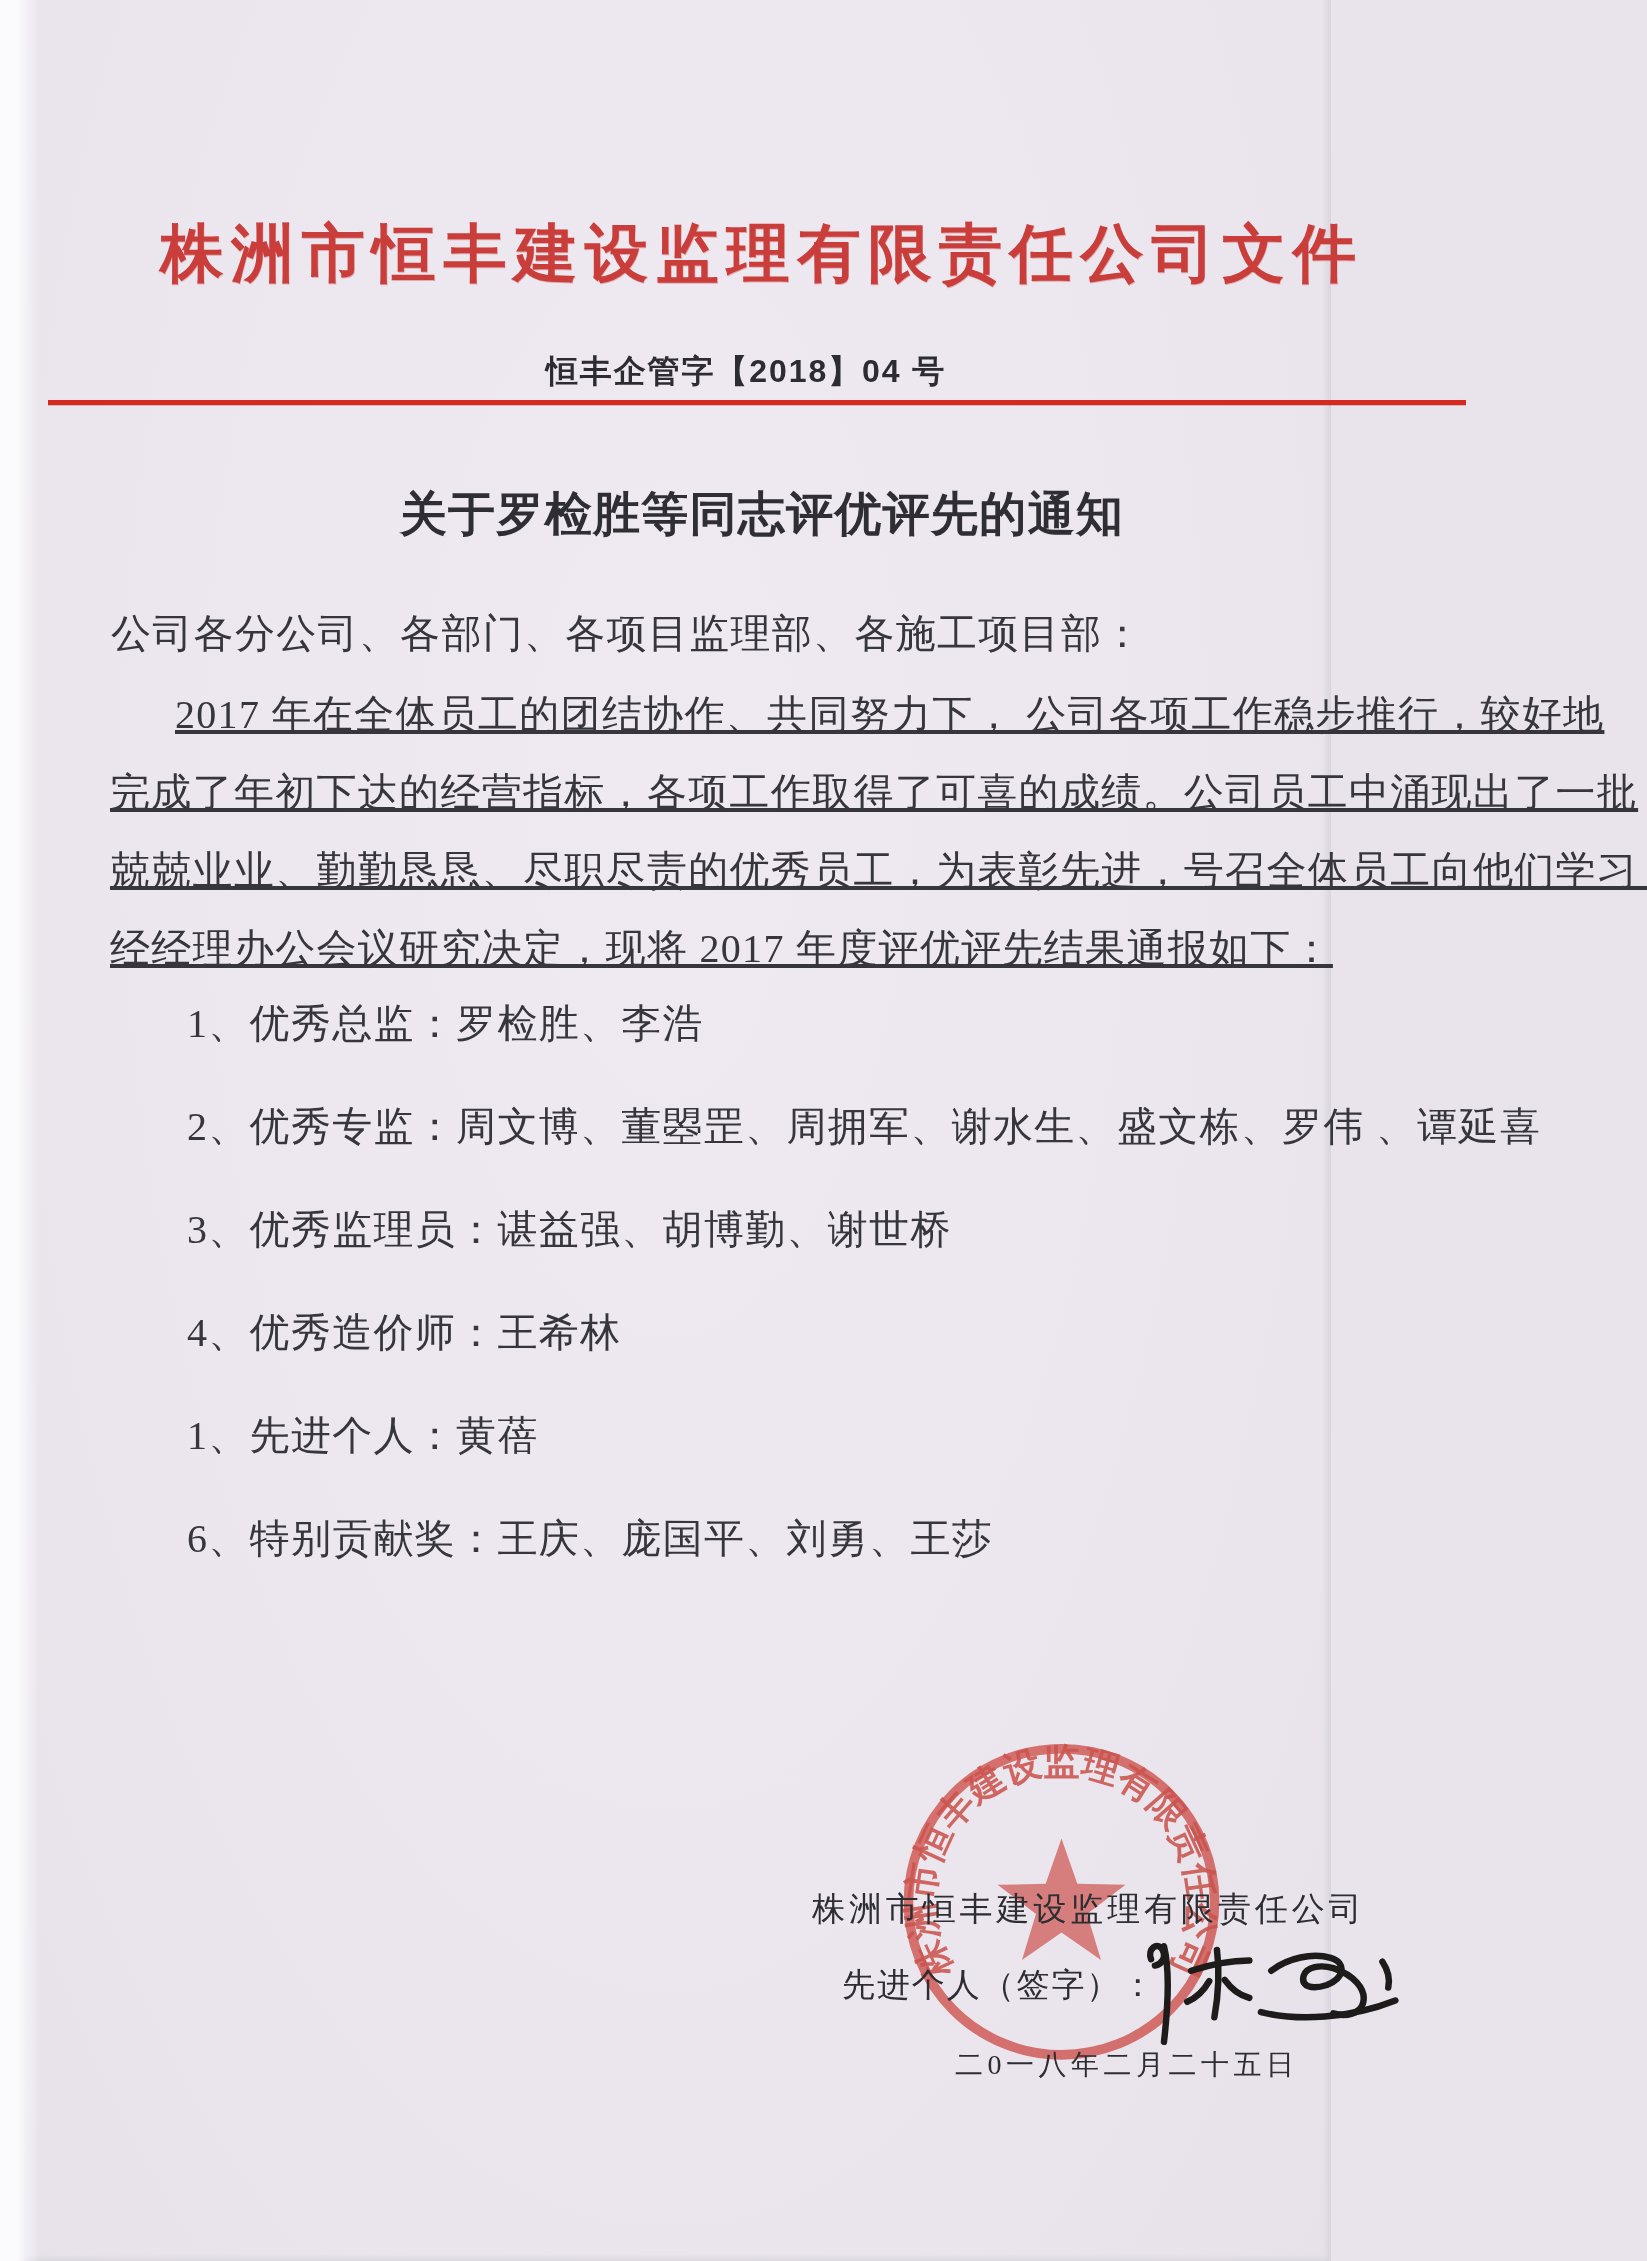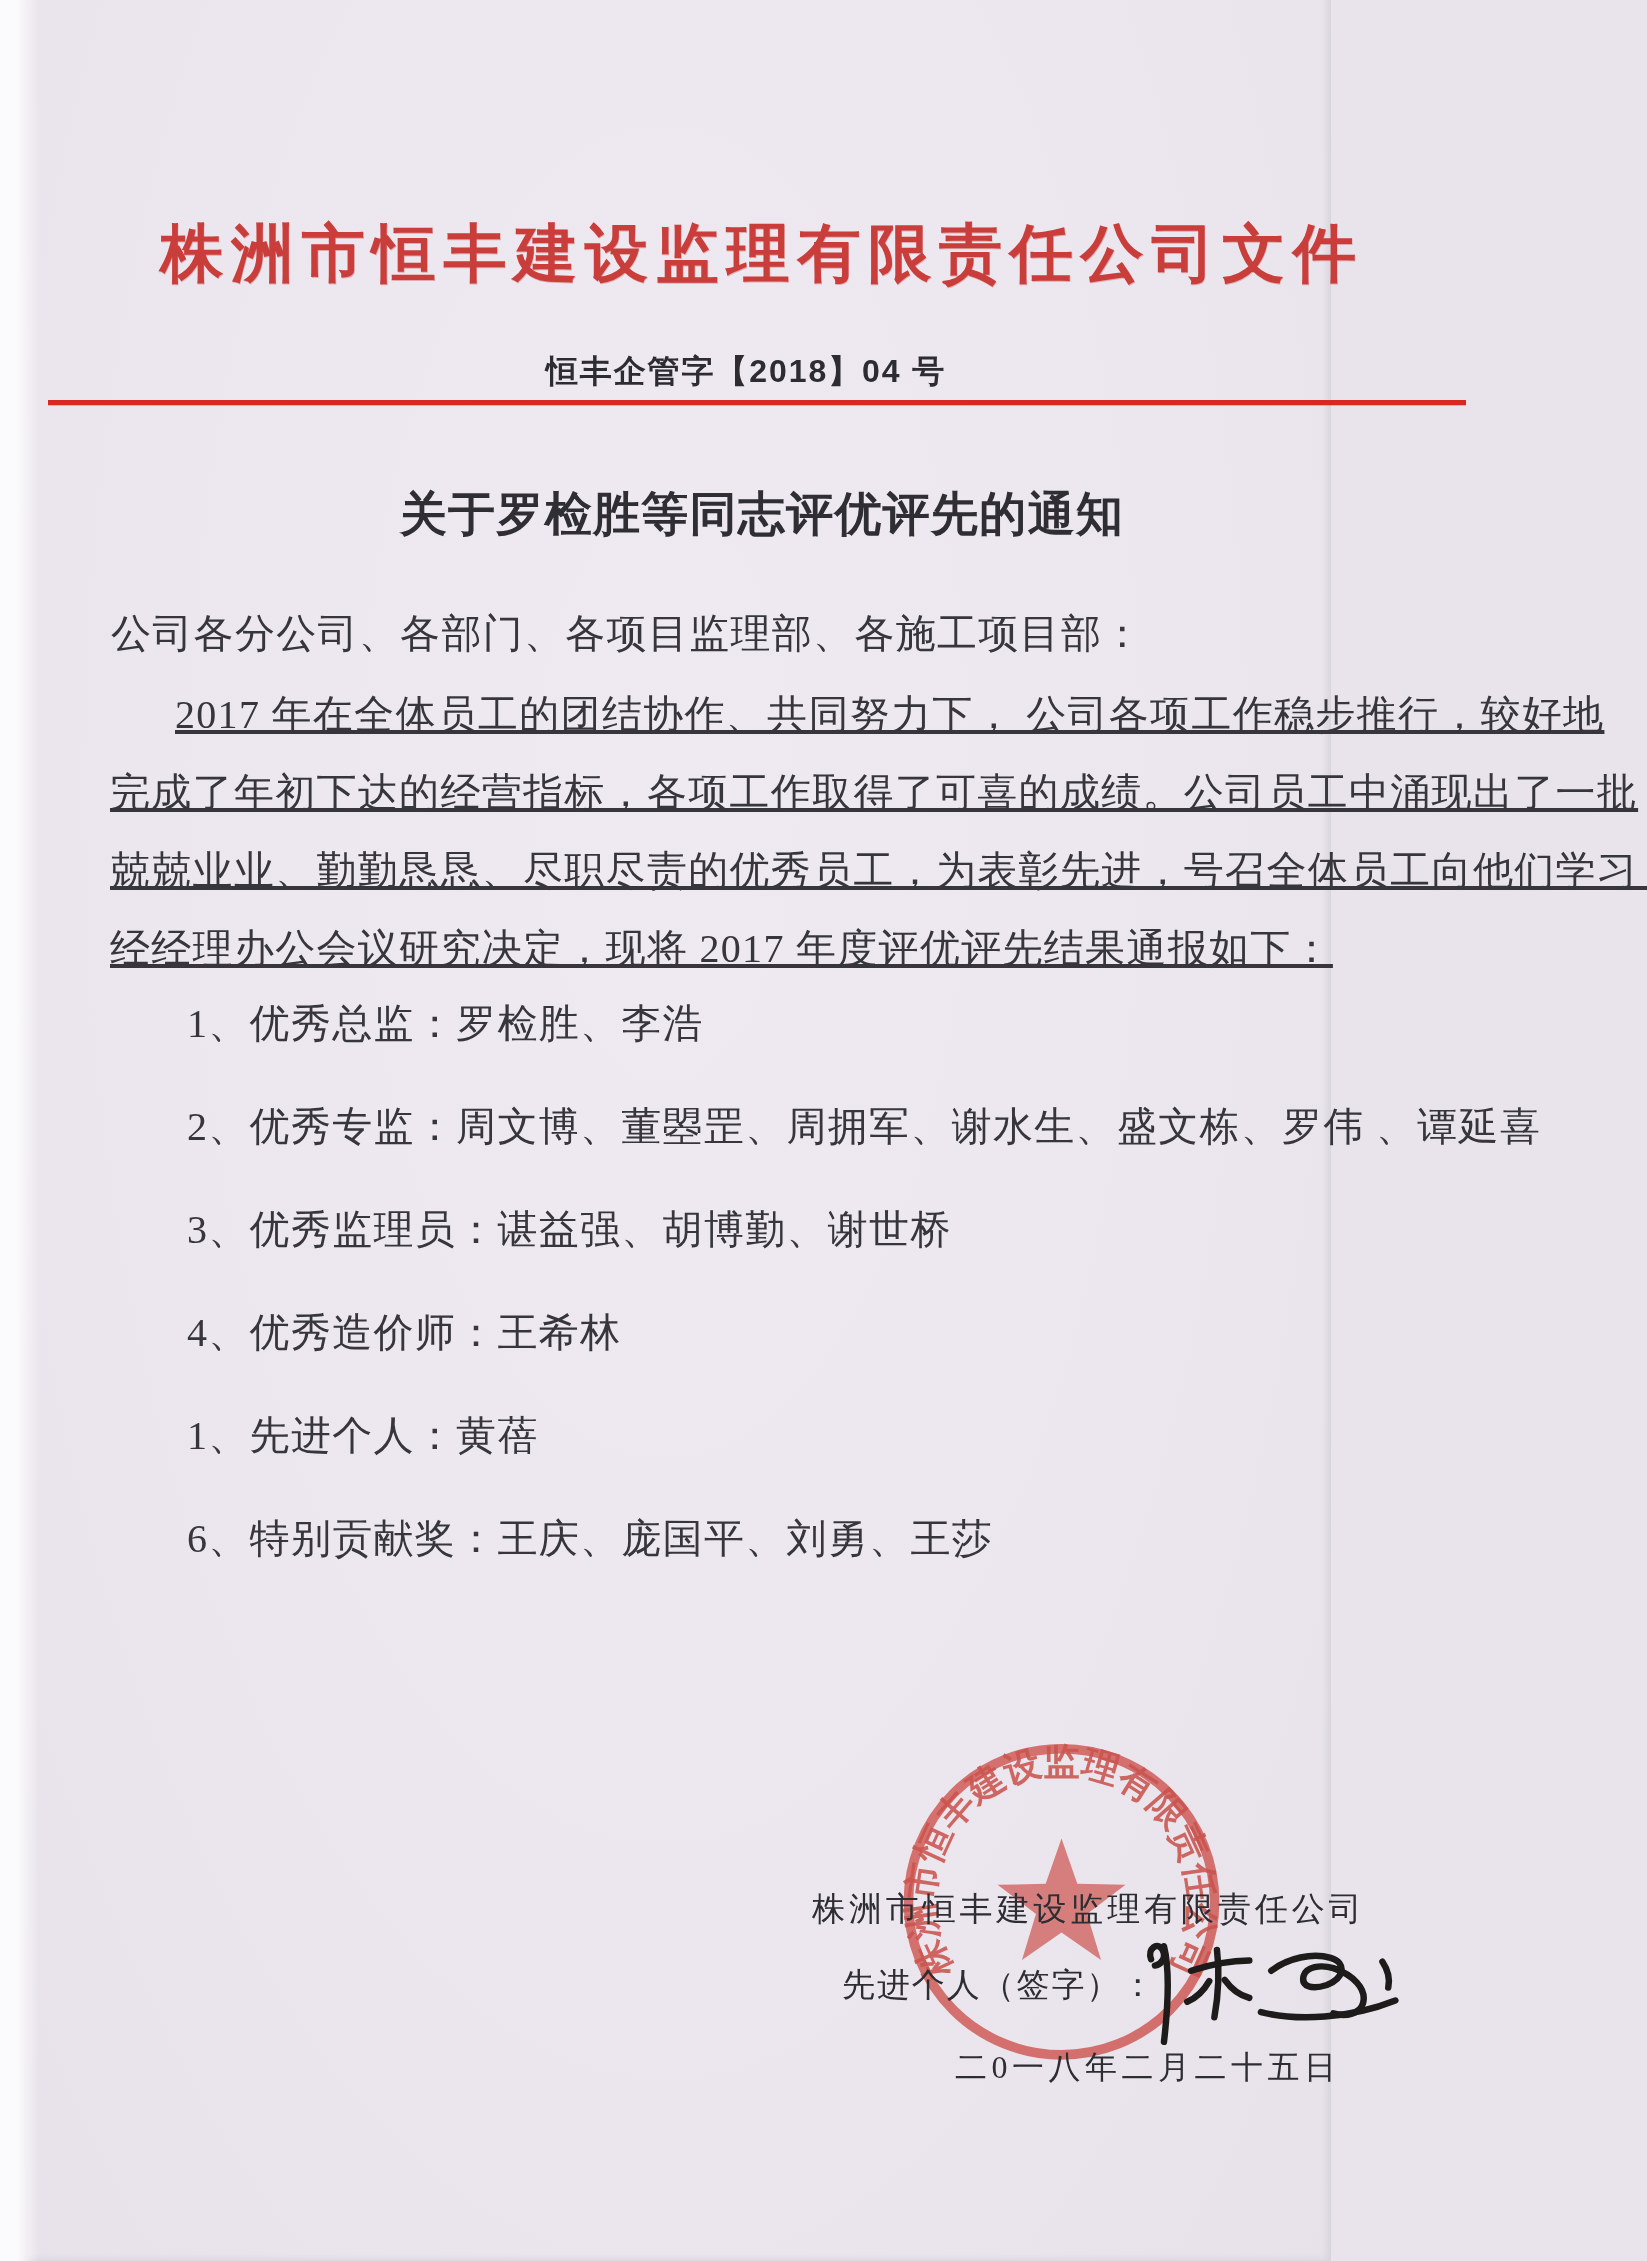--- a/index.html
+++ b/index.html
@@ -119,21 +119,21 @@
     font-size: 33px;
     letter-spacing: 3.9px;
   }
   .legal-rep {
     left: 842px; top: 1963px;
     font-size: 33px;
     letter-spacing: 1.9px;
   }
   .doc-date {
     left: 955px; top: 2046px;
-    font-size: 32px;
+    font-size: 28px;
     letter-spacing: 4.5px;
   }
   .signature {
     position: absolute;
     left: 1142px; top: 1928px;
     width: 265px; height: 123px;
     z-index: 3;
   }
 </style>
 </head>

